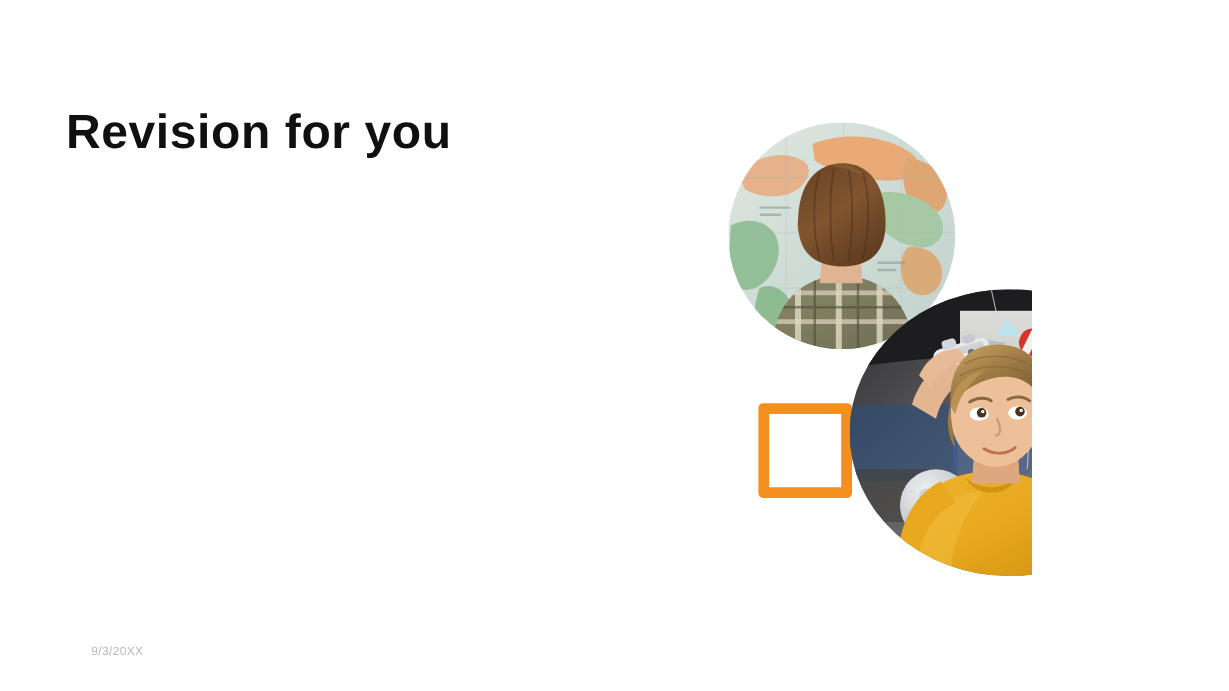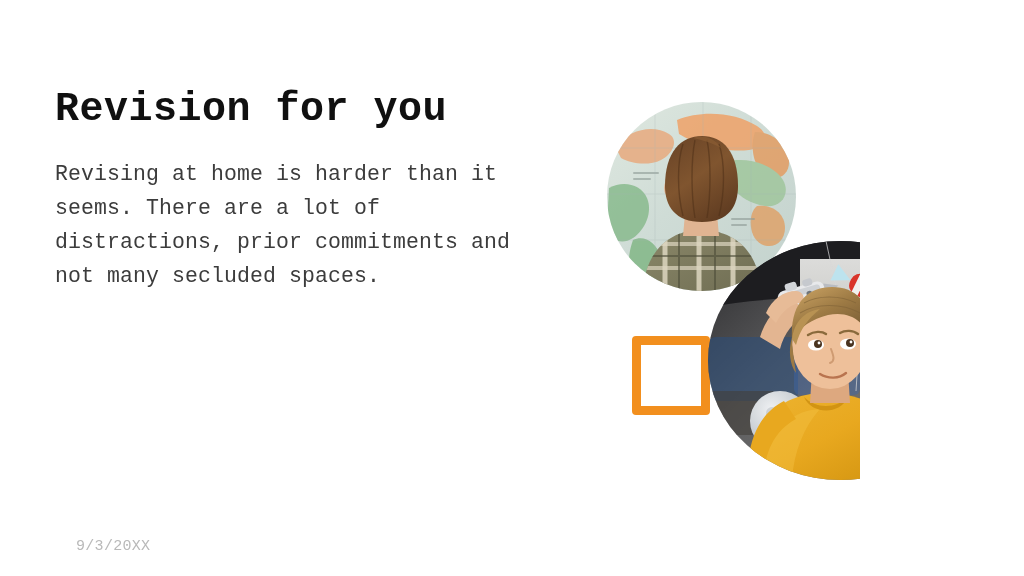--- a/index.html
+++ b/index.html
@@ -9,21 +9,20 @@
   }
   body {
     font-family: "Liberation Sans", sans-serif;
   }
   .slide {
     position: relative;
     width: 860px;
     height: 576px;
     background: #ffffff;
     overflow: hidden;
-    font-family: Liberation Mono, monospace;
   }
 
   
   .title {
     position: absolute;
     left: 55px;
     top: 60px;
     font-size: 40px;
     font-weight: 700;
     letter-spacing: 0.5px;
@@ -45,21 +44,21 @@
     margin: 0 0 20px 0;
     letter-spacing: 0.1px;
   }
   .para:last-child { margin-bottom: 0; }
 
   
   .footer-date {
     position: absolute;
     left: 76px;
     top: 538px;
-    font-size: 15px;
+    font-size: 10px;
     color: #b9b9b9;
     letter-spacing: 0.3px;
   }
   .footer-page {
     position: absolute;
     left: 935px;
     top: 538px;
     font-size: 11px;
     color: #b9b9b9;
   }
@@ -111,21 +110,20 @@
   }
 </style>
 </head>
 <body>
 
 <div class="slide">
 
   <h1 class="title">Revision for you</h1>
 
   <div class="body-col">
-    <p class="para">Revising at home is harder than it seems. There are a lot of distractions, prior commitments and not many secluded spaces.</p>
   </div>
 
   <div class="photo-circle" id="photo-map">
     <svg viewBox="0 0 189 189" preserveAspectRatio="xMidYMid slice" aria-hidden="true">
       <defs>
         <linearGradient id="mapbg" x1="0" y1="0" x2="1" y2="1">
           <stop offset="0%" stop-color="#dfe8e0"></stop>
           <stop offset="45%" stop-color="#cfdcd6"></stop>
           <stop offset="100%" stop-color="#c3d2cd"></stop>
         </linearGradient>

